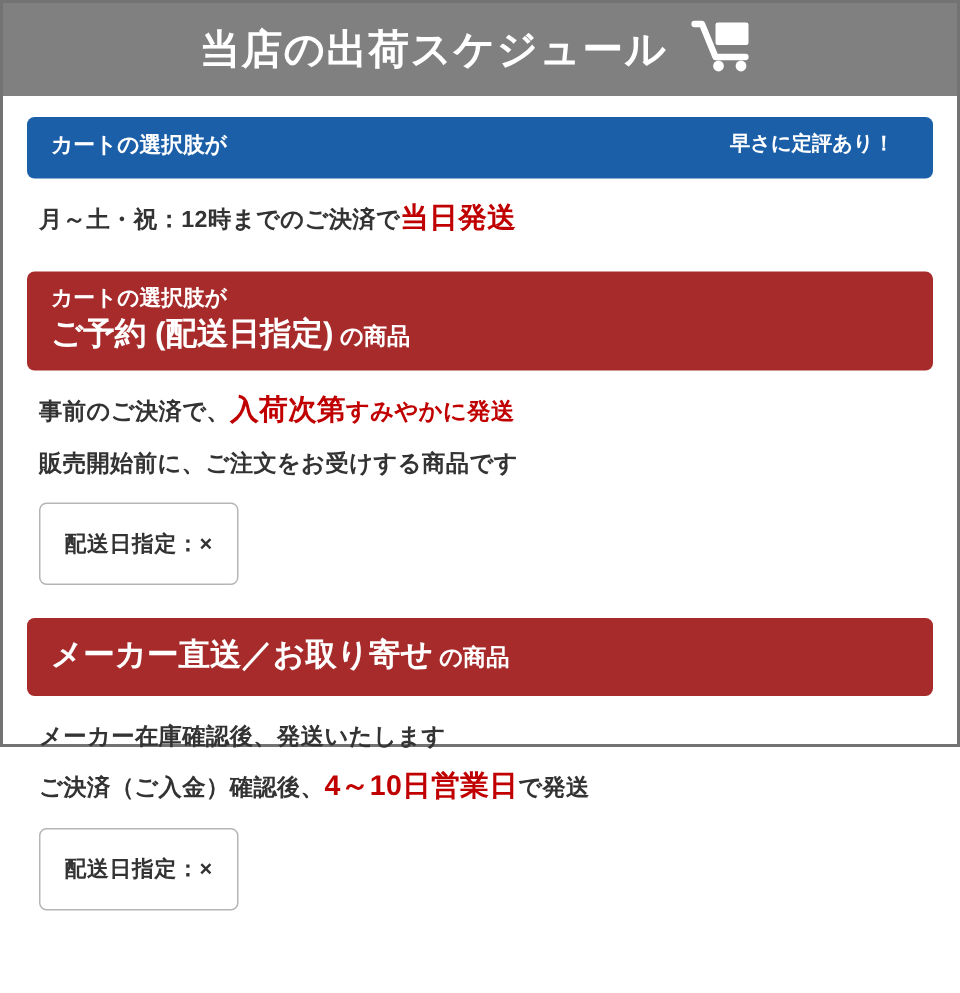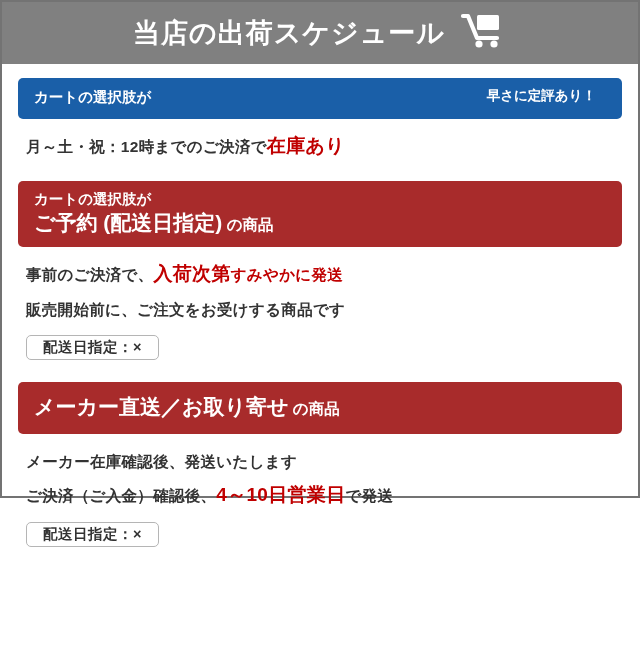--- a/index.html
+++ b/index.html
@@ -106,21 +106,21 @@
   }
   .hl-red-sm {
     color: #c00000;
     font-weight: bold;
     font-size: 15.5px;
   }
   .pill {
     display: inline-block;
     border: 1px solid #b5b5b5;
     border-radius: 5px;
-    padding: 2px 16px;
+    padding: 17px 16px;
     font-size: 14.5px;
     font-weight: bold;
     color: #333333;
     background: #ffffff;
     letter-spacing: 0.5px;
   }
   .pill-wrap { padding: 4px 8px 0 8px; }
   .gap-sm { height: 12px; }
   .gap-lg { height: 22px; }
 </style>
@@ -144,21 +144,21 @@
   <div class="body">
 
     <div class="band blue">
       <div class="band-left">
         <span class="band-sub">カートの選択肢が</span>
       </div>
       <div class="band-note">早さに定評あり！</div>
     </div>
 
     <div class="lines">
-      <div class="line"><span>月～土・祝：12時までのご決済で</span><span class="hl-red">在庫あり</span><span></span></div>
+      <div class="line"><span>月～土・祝：12時までのご決済で</span><span class="hl-red">当日発送</span><span></span></div>
     </div>
 
     <div class="gap-sm"></div>
 
     <div class="band red">
       <div class="band-left">
         <span class="band-sub">カートの選択肢が</span>
         <span class="band-main"><span>ご予約 (配送日指定)</span><span class="small"> の商品</span></span>
       </div>
       <div class="band-note"></div>

